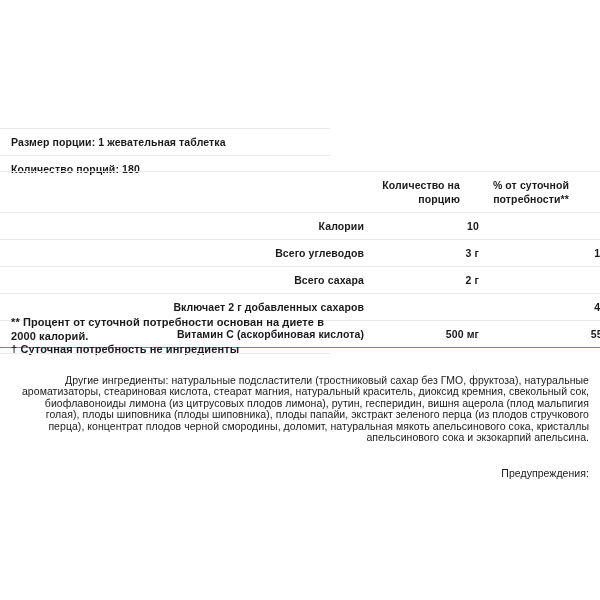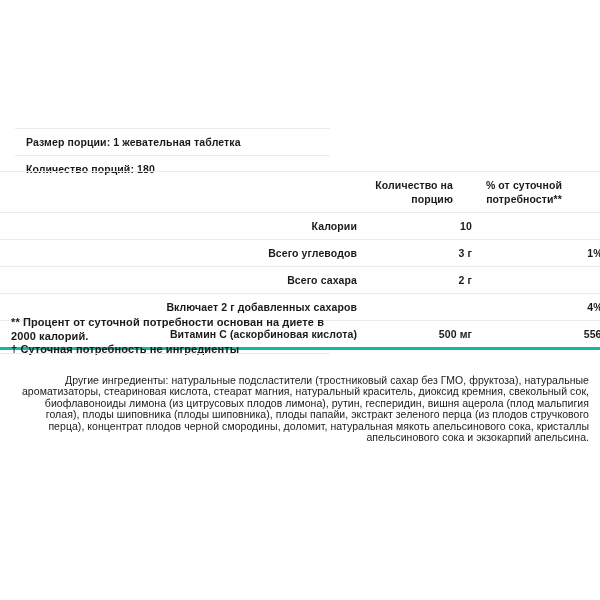--- a/index.html
+++ b/index.html
@@ -33,21 +33,20 @@
     width: 330px;
   }
   .serving-row {
     padding: 6px 0 6px 11px;
     border-top: 1px solid #ebebeb;
     font-size: 10.5px;
     font-weight: bold;
     line-height: 14px;
     color: #1a1a1a;
     letter-spacing: 0.01em;
-    margin-left: 15px;
   }
 
   
   .facts-table {
     position: absolute;
     left: 0;
     top: 171px;
     width: 590px;
     border-collapse: collapse;
     table-layout: fixed;
@@ -57,30 +56,30 @@
     border-top: 1px solid #ebebeb;
     padding: 6px 4px 6px 0;
     font-size: 10.5px;
     line-height: 14px;
     font-weight: bold;
     text-align: right;
     vertical-align: top;
     color: #1a1a1a;
     letter-spacing: 0.01em;
   }
-  .facts-table .c-name   { width: 344px; padding-left: 13px; }
+  .facts-table .c-name   { width: 344px; padding-left: 20px; }
   .facts-table .c-amount { width: 111px; }
   .facts-table .c-dv     { width: 135px; }
 
   .facts-table thead th { border-top: 1px solid #ebebeb; }
   .facts-table thead th.c-name { padding-bottom: 6px; }
   .hdr-wrap { display: block; max-width: 92px; }
   .hdr-wrap.dv { max-width: 86px; }
 
-  .facts-table tbody tr:last-child td { border-bottom: 3px solid #14b8a6; }
+  .facts-table tbody tr:last-child td { border-bottom: 1px solid #14b8a6; }
 
   
   .footnotes {
     position: absolute;
     left: 11px;
     top: 316px;
     width: 330px;
     font-size: 11px;
     line-height: 13.5px;
     font-weight: bold;
@@ -168,14 +167,15 @@
 
   <div class="footnotes">
     <p class="fn">** Процент от суточной потребности основан на диете в 2000 калорий.</p>
     <p class="fn">† Суточная потребность не ингредиенты</p>
   </div>
   <div class="footnote-rule"></div>
 
   <p class="prose other-ing">Другие ингредиенты: натуральные подсластители (тростниковый сахар без ГМО, фруктоза), натуральные ароматизаторы, стеариновая кислота, стеарат магния, натуральный краситель, диоксид кремния, свекольный сок, биофлавоноиды лимона (из цитрусовых плодов лимона), рутин, гесперидин, вишня ацерола (плод мальпигия голая), плоды шиповника (плоды шиповника), плоды папайи, экстракт зеленого перца (из плодов стручкового перца), концентрат плодов черной смородины, доломит, натуральная мякоть апельсинового сока, кристаллы апельсинового сока и экзокарпий апельсина.</p>
 
 
+  <p class="prose warnings">Предупреждения:</p>
 
 </div>
 
 </body></html>

